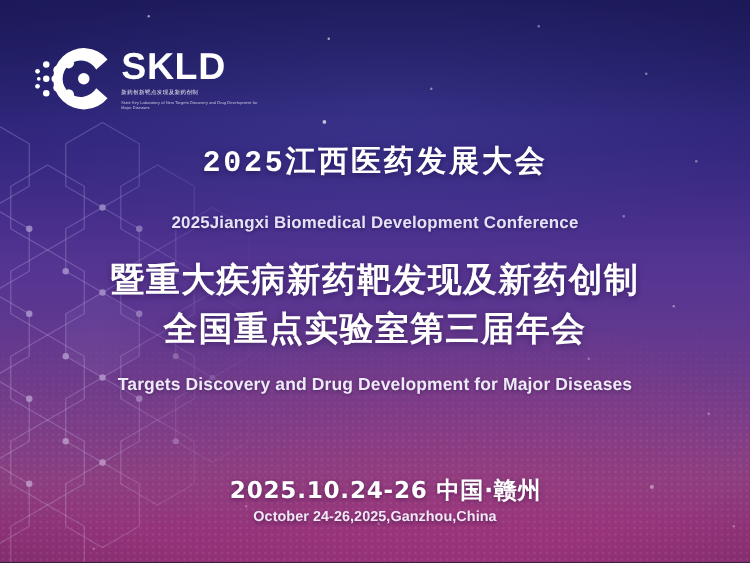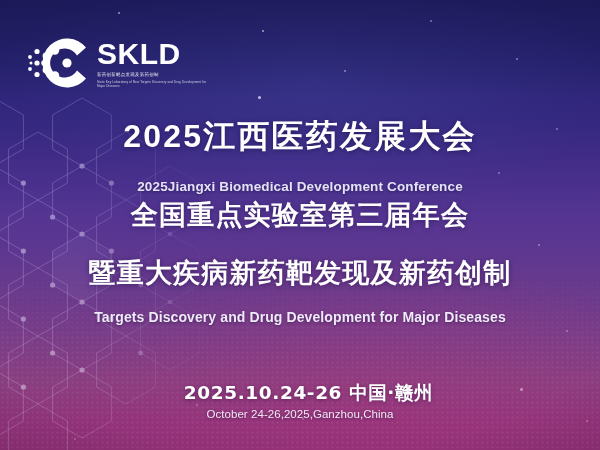--- a/index.html
+++ b/index.html
@@ -143,22 +143,22 @@
 
   #content {
     position: absolute;
     left: 0;
     right: 0;
     top: 118px;
     text-align: center;
   }
 
   .cn-title-main {
-    font-family: Liberation Sans, sans-serif;
-    font-size: 32px;
+    font-family: Liberation Mono, monospace;
+    font-size: 24px;
     font-weight: bold;
     color: #ffffff;
     letter-spacing: 2.2px;
     line-height: 1.16;
     text-shadow: 0 1px 5px rgba(20,10,60,0.55);
   }
 
   .en-sub-top {
     font-family: "Liberation Sans", sans-serif;
     font-size: 13.5px;
@@ -207,21 +207,21 @@
     font-weight: bold;
     color: #ffffff;
     letter-spacing: 0.6px;
     line-height: 1.2;
     text-shadow: 0 1px 4px rgba(40,10,60,0.5);
     margin-left: 17px;
   }
   #date-en {
     font-family: "Liberation Sans", sans-serif;
     font-size: 11.5px;
-    font-weight: normal;
+    font-weight: bold;
     color: #f0e8f5;
     letter-spacing: 0.05px;
     margin-top: 4px;
     text-shadow: 0 1px 3px rgba(40,10,60,0.5);
   }
 </style>
 </head>
 <body>
 
 <div id="poster">
@@ -335,22 +335,22 @@
     <div id="logo-text-group">
       <div id="logo-wordmark">SKLD</div>
       <div id="logo-cn-name">新药创新靶点发现及新药创制</div>
       <div id="logo-en-name">State Key Laboratory of New Targets Discovery and Drug Development for Major Diseases</div>
     </div>
   </div>
 
   <div id="content">
     <div class="cn-title-main">2025江西医药发展大会</div>
     <div class="en-sub-top">2025Jiangxi Biomedical Development Conference</div>
+    <div class="cn-title-sub" id="cn-line-2">暨重大疾病新药靶发现及新药创制</div>
     <div class="cn-title-sub" id="cn-line-3">全国重点实验室第三届年会</div>
-    <div class="cn-title-sub" id="cn-line-2">暨重大疾病新药靶发现及新药创制</div>
     <div class="en-sub-block">
       <div>Targets Discovery and Drug Development for Major Diseases</div>
     </div>
   </div>
 
   <div id="date-block">
     <div id="date-cn">2025.10.24-26 中国·赣州</div>
     <div id="date-en">October 24-26,2025,Ganzhou,China</div>
   </div>
 

